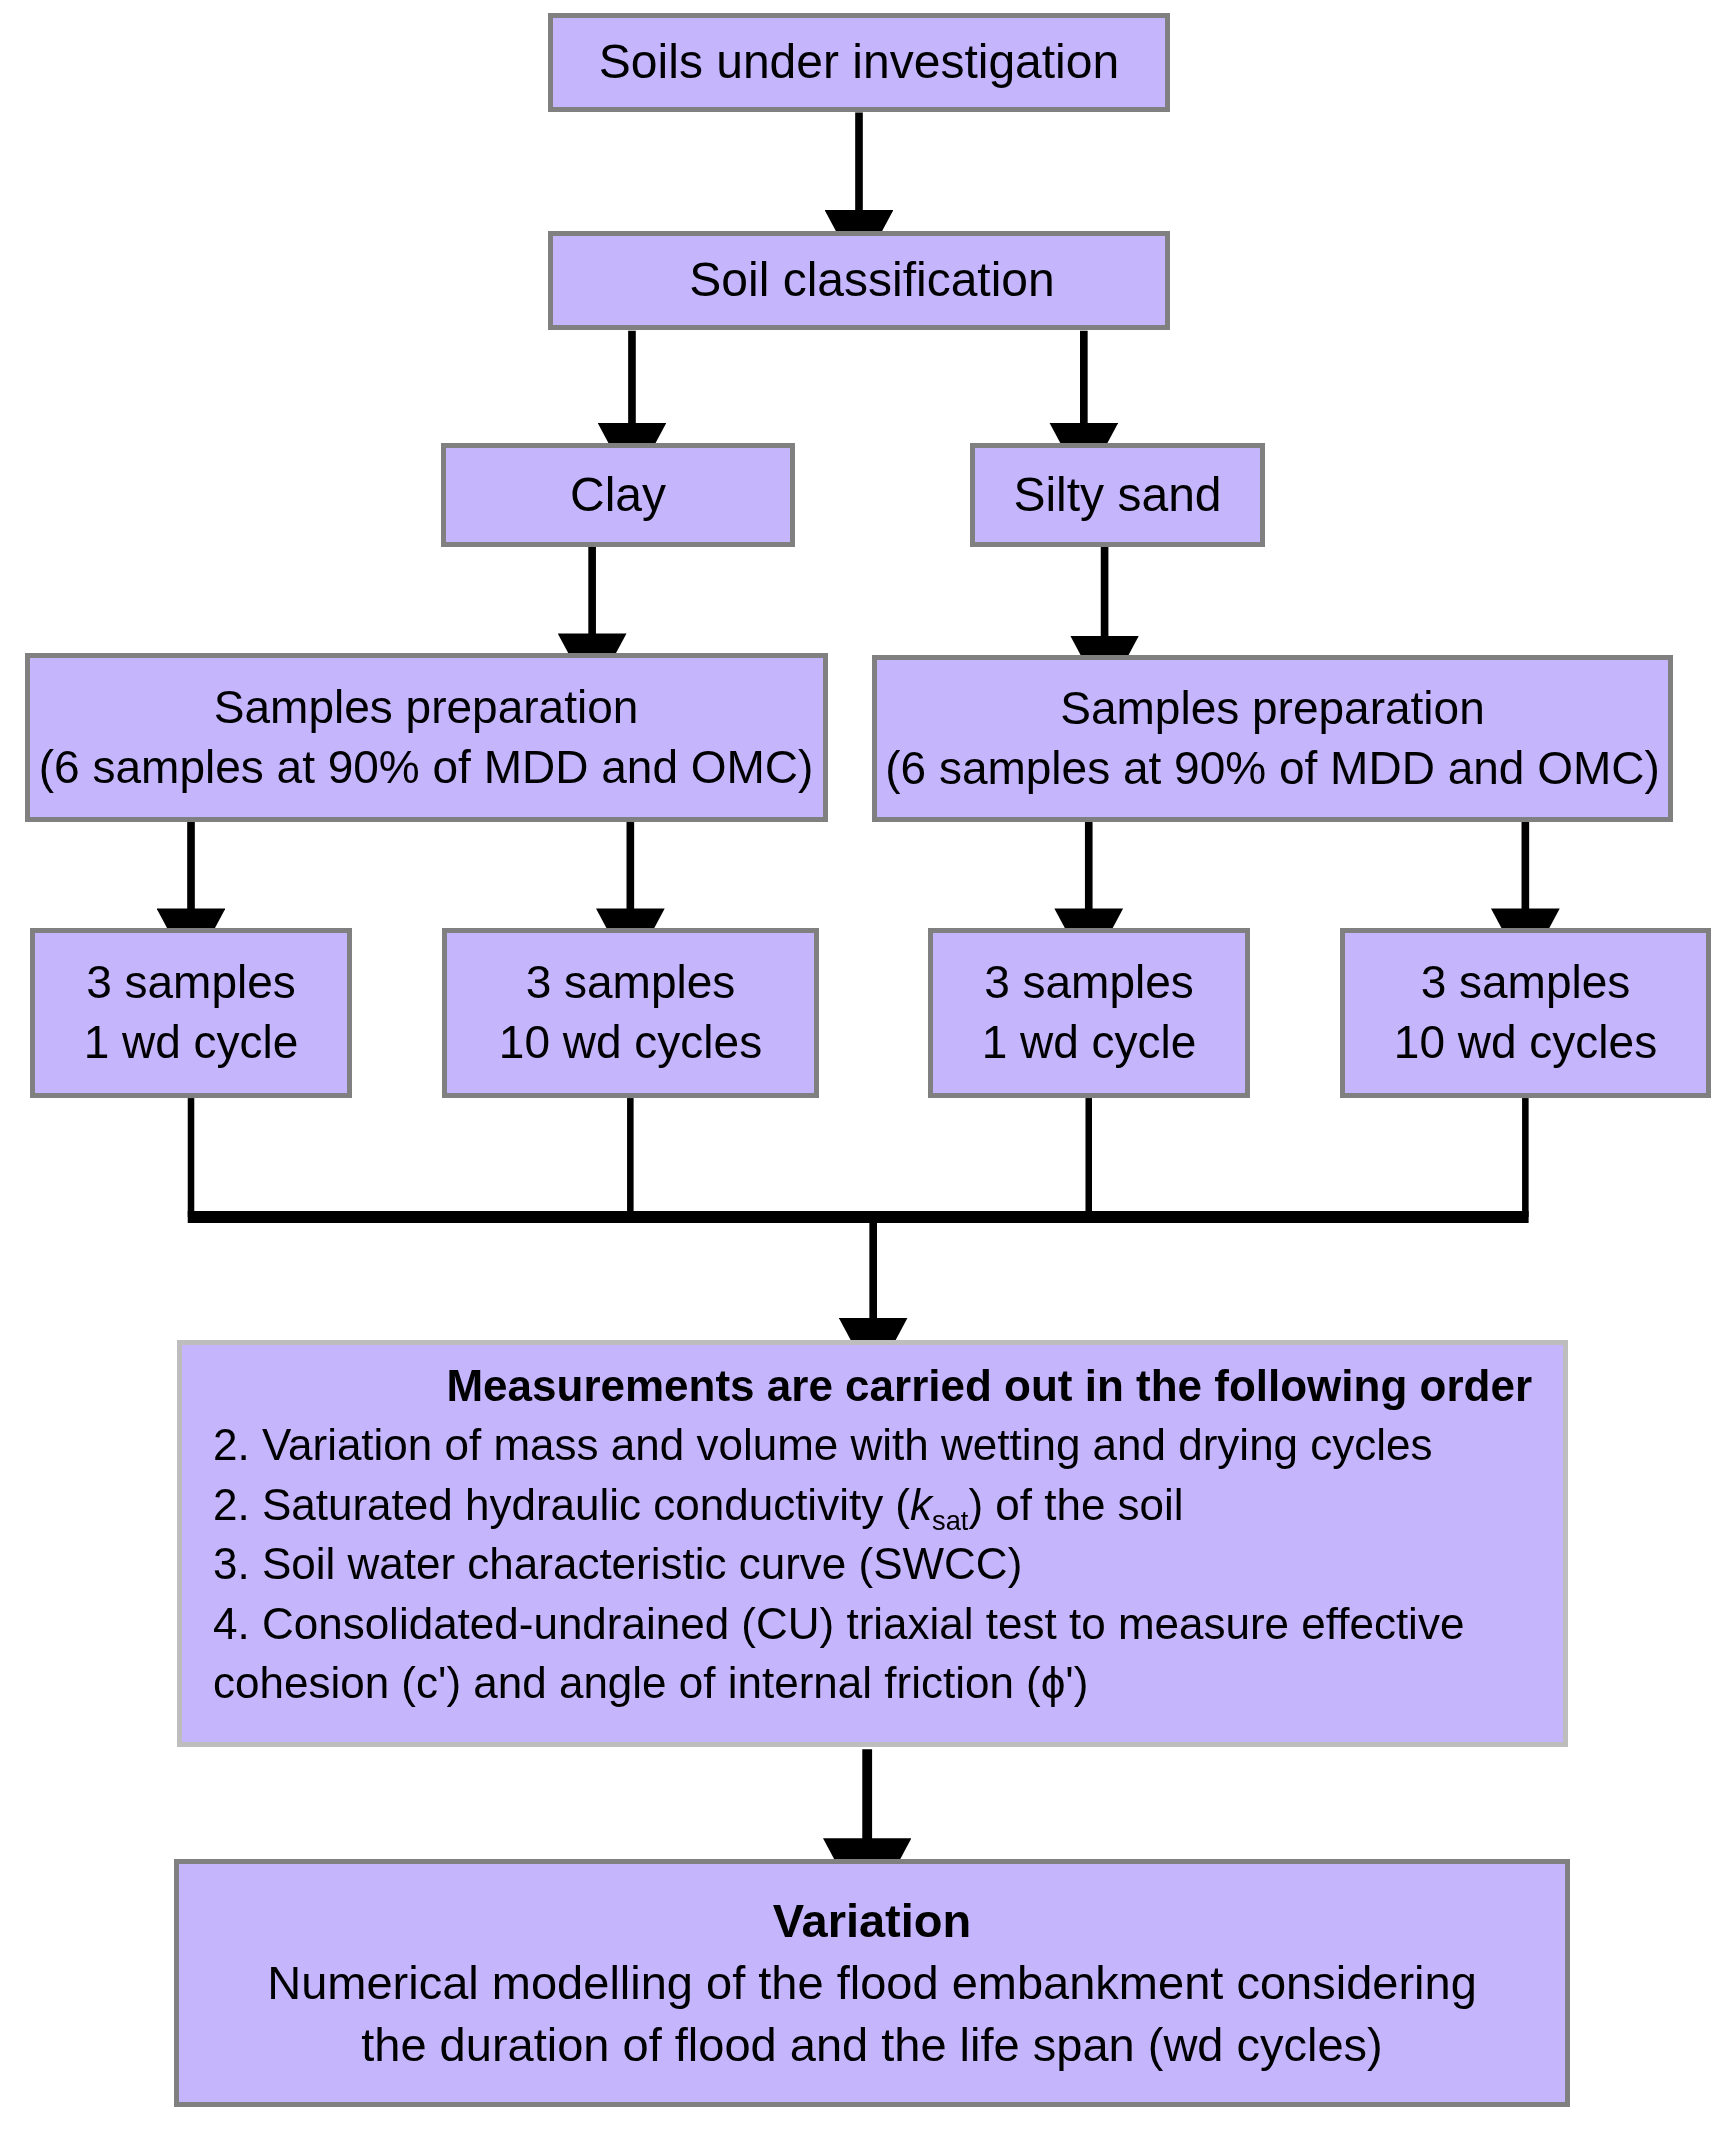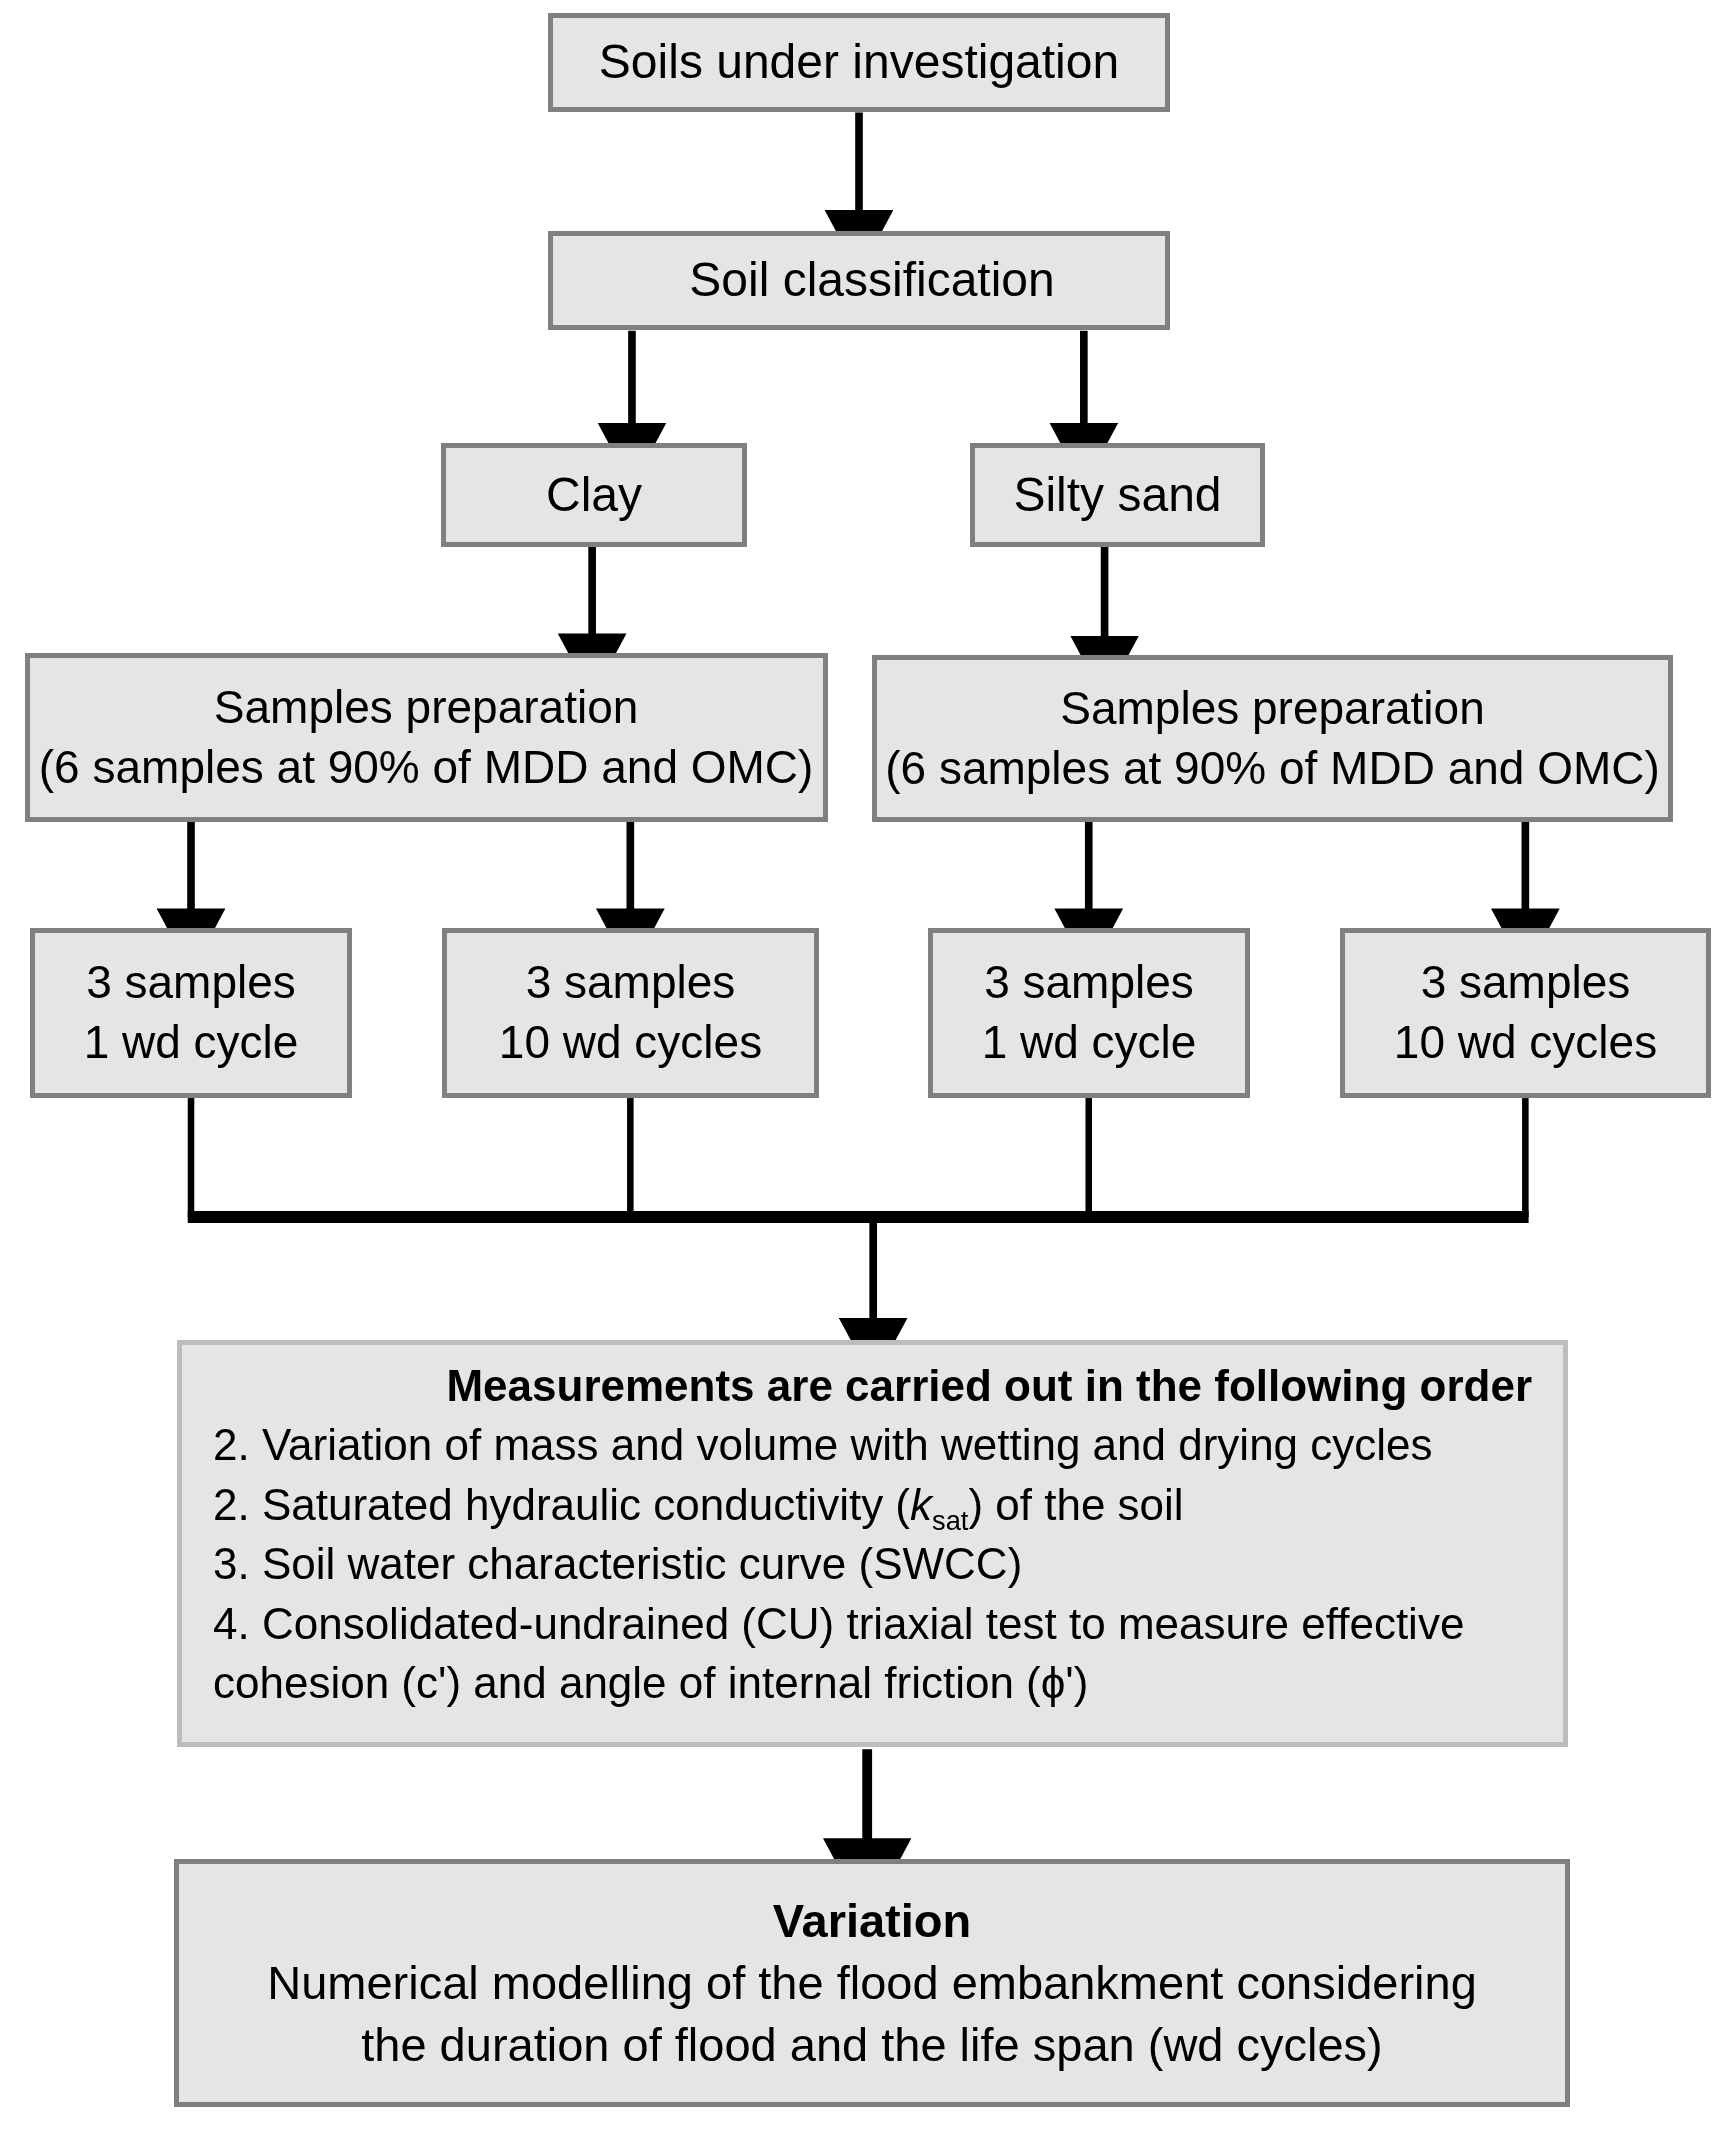--- a/index.html
+++ b/index.html
@@ -21,21 +21,21 @@
     position: absolute;
     left: 0;
     top: 0;
     width: 1730px;
     height: 2129px;
     pointer-events: none;
   }
   .node {
     position: absolute;
     box-sizing: border-box;
-    background: #e5e5e5;
+    background: #c4b5fd;
     border: 5.5px solid #808080;
     display: flex;
     flex-direction: column;
     align-items: center;
     justify-content: center;
     text-align: center;
     color: #000000;
     line-height: 1.30;
   }
   .node .line {
@@ -46,21 +46,21 @@
   #node-soils {
     left: 548px; top: 13px; width: 622px; height: 99px;
     font-size: 48px;
   }
   #node-classification {
     left: 548px; top: 231px; width: 622px; height: 99px;
     font-size: 48px;
     padding-left: 26px;
   }
   #node-clay {
-    left: 441px; top: 443px; width: 306px; height: 104px;
+    left: 441px; top: 443px; width: 354px; height: 104px;
     font-size: 48px;
   }
   #node-silty {
     left: 970px; top: 443px; width: 295px; height: 104px;
     font-size: 48px;
   }
   #node-prep-left {
     left: 24.6px; top: 653px; width: 803px; height: 169px;
     font-size: 46px;
   }

